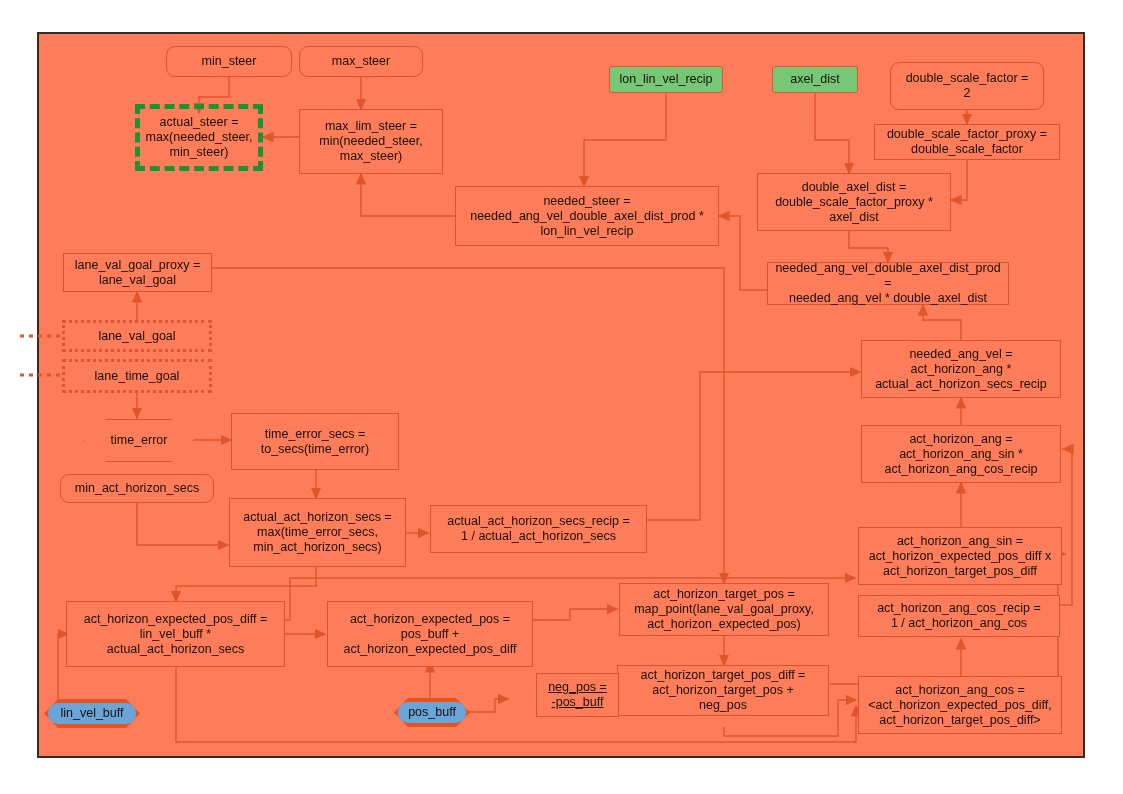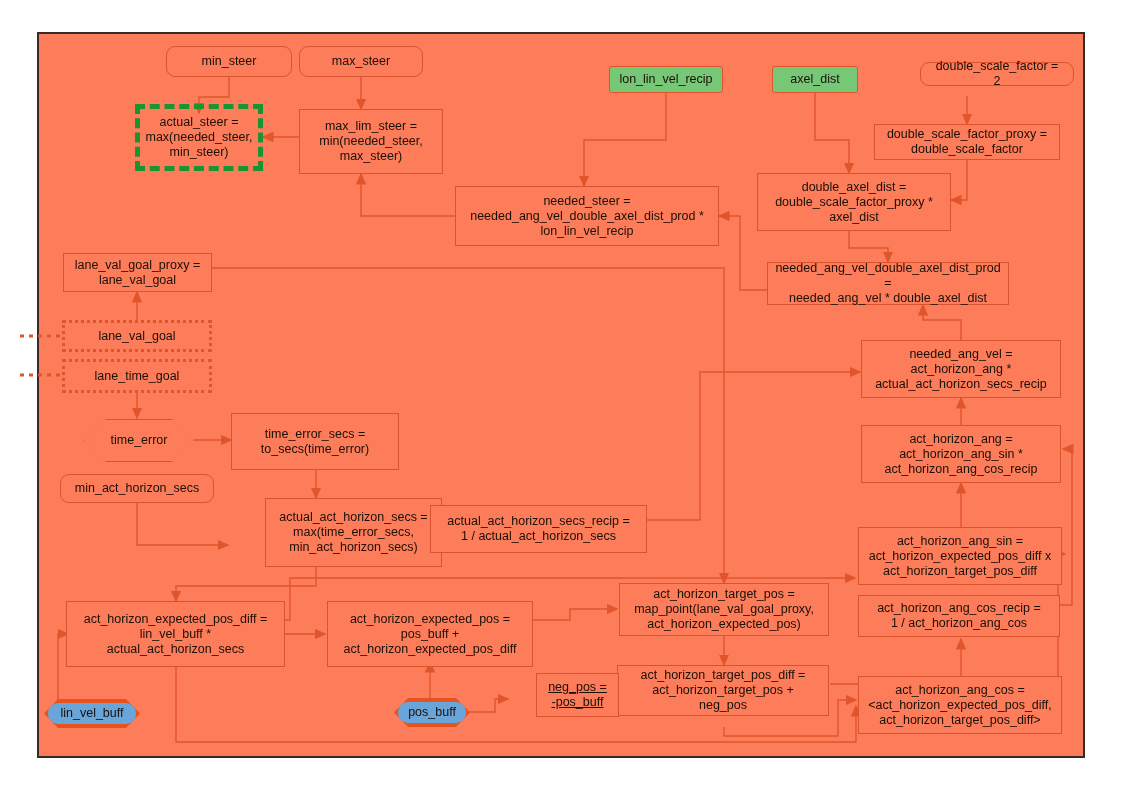--- a/index.html
+++ b/index.html
@@ -148,21 +148,21 @@
 min_steer)</div>
 
   <div class="node proc" style="left:299px;top:109px;width:144px;height:65px;">max_lim_steer =
 min(needed_steer,
 max_steer)</div>
 
   <div class="node green" style="left:609px;top:66px;width:114px;height:27px;">lon_lin_vel_recip</div>
 
   <div class="node green" style="left:772px;top:66px;width:86px;height:27px;">axel_dist</div>
 
-  <div class="node term" style="left:890px;top:62px;width:154px;height:24px;margin-left:30px;">double_scale_factor =
+  <div class="node term" style="left:890px;top:62px;width:154px;height:48px;">double_scale_factor =
 2</div>
 
   <div class="node proc" style="left:874px;top:124px;width:186px;height:36px;">double_scale_factor_proxy =
 double_scale_factor</div>
 
   <div class="node proc" style="left:757px;top:173px;width:194px;height:58px;">double_axel_dist =
 double_scale_factor_proxy *
 axel_dist</div>
 
   <div class="node proc" style="left:455px;top:186px;width:264px;height:60px;">needed_steer =
@@ -179,21 +179,21 @@
 
   <div class="node hex" style="left:84px;top:419px;width:110px;height:43px;">time_error</div>
 
   <div class="node dotted" style="left:62px;top:359px;width:150px;height:34px;">lane_time_goal</div>
 
   <div class="node proc" style="left:231px;top:413px;width:168px;height:57px;">time_error_secs =
 to_secs(time_error)</div>
 
   <div class="node term" style="left:60px;top:474px;width:154px;height:29px;">min_act_horizon_secs</div>
 
-  <div class="node proc" style="left:229px;top:498px;width:177px;height:69px;margin-left:36px;">actual_act_horizon_secs =
+  <div class="node proc" style="left:229px;top:498px;width:177px;height:69px;">actual_act_horizon_secs =
 max(time_error_secs,
 min_act_horizon_secs)</div>
 
   <div class="node proc" style="left:430px;top:505px;width:217px;height:48px;">actual_act_horizon_secs_recip =
 1 / actual_act_horizon_secs</div>
 
   <div class="node proc" style="left:861px;top:340px;width:200px;height:58px;">needed_ang_vel =
 act_horizon_ang *
 actual_act_horizon_secs_recip</div>
 

